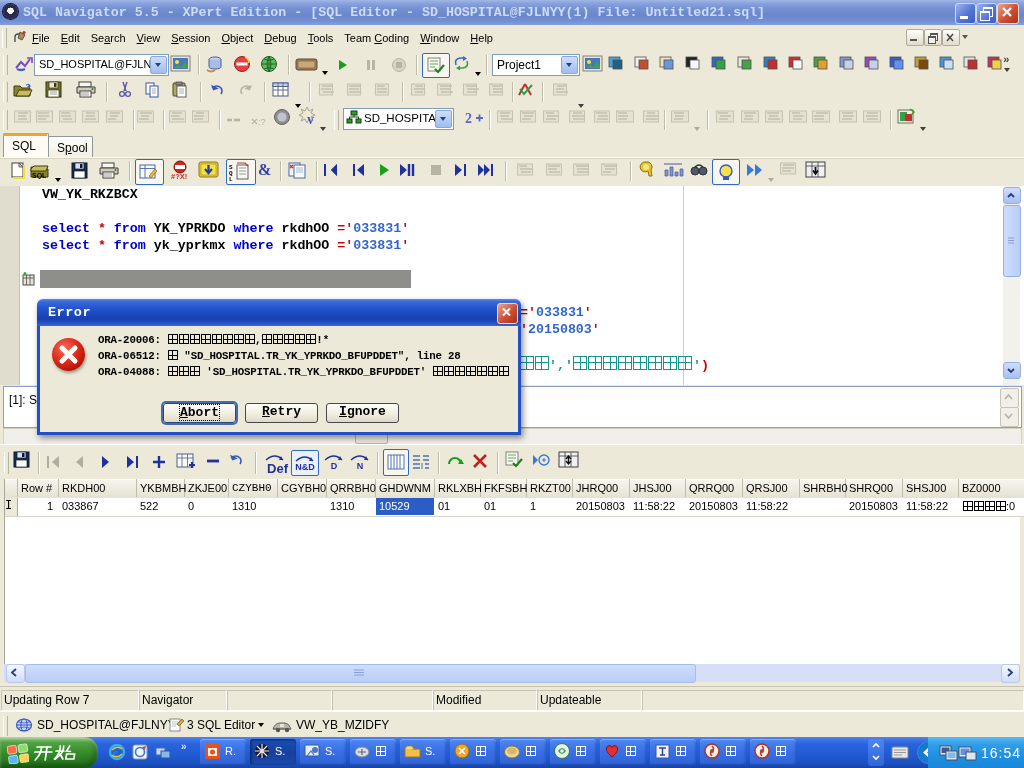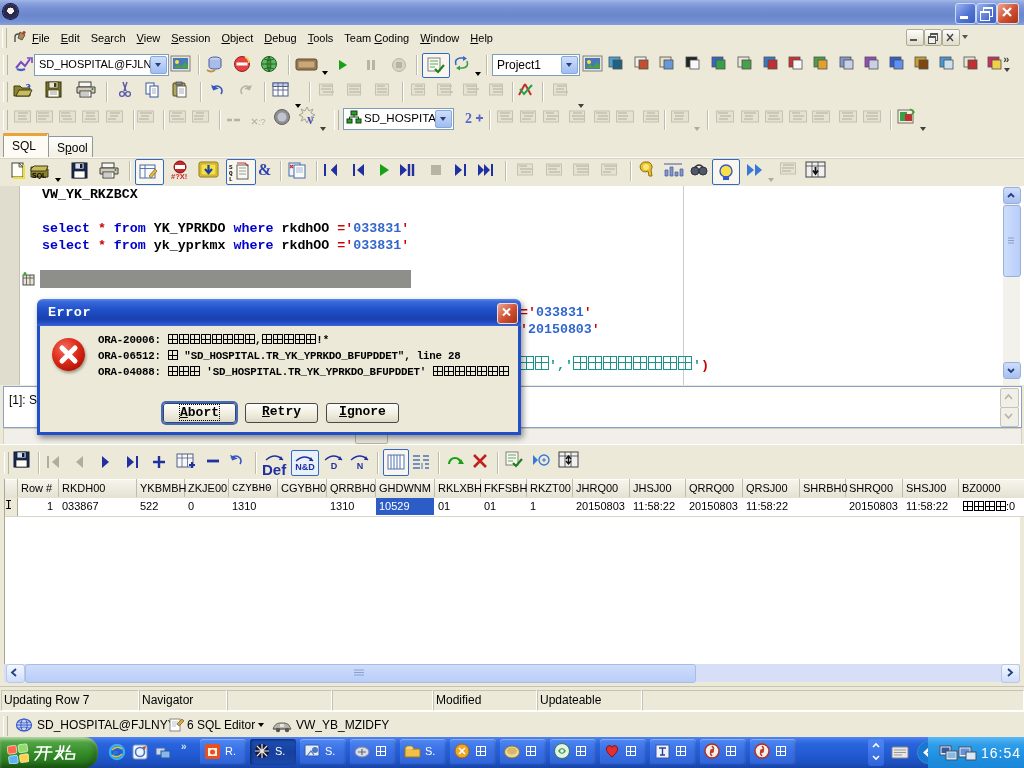--- a/index.html
+++ b/index.html
@@ -2,20 +2,21 @@
 <html><head><meta charset="utf-8">
 <style>
 html,body{margin:0;padding:0;width:1024px;height:768px;overflow:hidden;}
 body{font-family:"Liberation Sans",sans-serif;background:#ece9d8;position:relative;}
 .abs{position:absolute;}
 .mono{font-family:"Liberation Mono",monospace;}
 </style></head>
 <body>
 <div class="abs" style="left:0;top:0;width:1024px;height:25px;background:linear-gradient(180deg,#a2b7e6 0%,#8ba4de 12%,#7590d2 35%,#6b87cc 60%,#7390d4 85%,#87a0dc 100%);">
  <div class="abs" style="left:3px;top:4px;width:15px;height:15px;border-radius:50%;background:radial-gradient(circle at 50% 45%,#f8f4e8 0 28%,#2a2a50 30% 100%);box-shadow:0 0 0 1px #16163a;"></div>
+ <div class="abs mono" style="left:23px;top:5px;font-size:13.3px;font-weight:bold;color:#ccdbf6;letter-spacing:0px;white-space:nowrap;">SQL Navigator 5.5 - XPert Edition - [SQL Editor - SD_HOSPITAL@FJLNYY(1) File: Untitled21.sql]</div>
  <div class="abs" style="left:955px;top:3px;width:19px;height:19px;border-radius:3px;background:linear-gradient(135deg,#9db4ec 0,#5276d4 55%,#3a5cc0 100%);border:1px solid #c9d9f5;">
       <div class="abs" style="left:4px;top:12px;width:8px;height:3px;background:#fff;"></div>
     </div>
  <div class="abs" style="left:976px;top:3px;width:19px;height:19px;border-radius:3px;background:linear-gradient(135deg,#9db4ec 0,#5276d4 55%,#3a5cc0 100%);border:1px solid #c9d9f5;">
    <div class="abs" style="left:6px;top:3px;width:8px;height:7px;border:1px solid #fff;border-top-width:2px;"></div>
    <div class="abs" style="left:3px;top:7px;width:8px;height:7px;border:1px solid #fff;border-top-width:2px;background:linear-gradient(135deg,#7a94e0,#4a68cc);"></div>
  </div>
  <div class="abs" style="left:997px;top:3px;width:20px;height:19px;border-radius:3px;background:linear-gradient(135deg,#eaa692 0,#cf4e31 55%,#a33418 100%);border:1px solid #f0dcd4;">
   <svg width="18" height="17">
         <path d="M5 4 L13 12 M13 4 L5 12" stroke="#fff" stroke-width="2.2"></path>
@@ -720,21 +721,21 @@
       </svg></div>
     <div class="abs" style="left:228px;top:453px;"><svg width="17" height="15" viewBox="0 0 17 15">
         <path d="M3 5 q5 -4 9 0 q2 3 0 6" stroke="#3858c0" stroke-width="1.6" fill="none"></path>
         <path d="M3 1 v6 h6 z" fill="#3858c0" transform="rotate(-20 5 4)"></path>
       </svg></div>
     <div class="abs" style="left:255px;top:452px;width:1px;height:22px;background:#c0bcaa;border-right:1px solid #fff;"></div>
     <div class="abs" style="left:262px;top:450px;">
       <div style="position:relative;width:26px;height:24px;border-radius:2px;"><svg width="26" height="12">
           <path d="M4 8 q9.0 -8 17 0" stroke="#2030a0" fill="none" stroke-width="1.2"></path>
           <path d="M19 4 l2 4 -4 0 z" fill="#2030a0"></path>
-        </svg><div style="position:absolute;left:0;top:11px;width:26px;text-align:left;font-size:15px;font-weight:bold;color:#2030a0;font-family:Liberation Sans;">Def</div></div>
+        </svg><div style="position:absolute;left:0;top:11px;width:26px;text-align:right;font-size:13px;font-weight:bold;color:#2030a0;font-family:Liberation Sans;">Def</div></div>
     </div>
     <div class="abs" style="left:291px;top:450px;">
       <div style="position:relative;width:26px;height:24px;border:1px solid #316ac5;background:#e8f0fa;border-radius:2px;"><svg width="26" height="12">
           <path d="M4 8 q9.0 -8 17 0" stroke="#2030a0" fill="none" stroke-width="1.2"></path>
           <path d="M19 4 l2 4 -4 0 z" fill="#2030a0"></path>
         </svg><div style="position:absolute;left:0;top:11px;width:26px;text-align:center;font-size:9px;font-weight:bold;color:#2030a0;font-family:Liberation Sans;">N&amp;D</div></div>
     </div>
     <div class="abs" style="left:321px;top:450px;">
       <div style="position:relative;width:26px;height:24px;border-radius:2px;"><svg width="26" height="12">
           <path d="M4 8 q9.0 -8 17 0" stroke="#2030a0" fill="none" stroke-width="1.2"></path>
@@ -908,21 +909,21 @@
         <ellipse cx="9" cy="8" rx="3.2" ry="6" fill="none" stroke="#3858c8" stroke-width="1"></ellipse>
         <path d="M1.5 8 h15" stroke="#3858c8" stroke-width="1"></path>
         <path d="M3 4.8 q6 2.4 12 0 M3 11.2 q6 -2.4 12 0" stroke="#3858c8" stroke-width="0.8" fill="none"></path>
       </svg></div>
  <div class="abs" style="left:37px;top:6px;">SD_HOSPITAL@FJLNYY</div>
  <div class="abs" style="left:168px;top:5px;"><svg width="16" height="16" viewBox="0 0 16 16">
         <rect x="2" y="2" width="10" height="12" fill="#fff" stroke="#888"></rect>
         <path d="M4 5 h6 M4 7 h6 M4 9 h4" stroke="#a8b0c0" stroke-width="0.8"></path>
         <path d="M9 7 l5 -5 2 2 -5 5 z" fill="#d0a840" stroke="#806020" stroke-width="0.7"></path>
       </svg></div>
- <div class="abs" style="left:187px;top:6px;">6 SQL Editor</div>
+ <div class="abs" style="left:187px;top:6px;">3 SQL Editor</div>
  <div class="abs" style="left:258px;top:11px;width:0;height:0;border-left:3.5px solid transparent;border-right:3.5px solid transparent;border-top:4px solid #000;"></div>
  <div class="abs" style="left:272px;top:7px;"><svg width="20" height="14" viewBox="0 0 20 14">
         <path d="M1 10 q2 -6 7 -6 h5 q4 0 6 6 z" fill="#b8b4a8" stroke="#666"></path>
         <path d="M1 10 h18" stroke="#666"></path>
         <circle cx="6" cy="11" r="2.2" fill="#555"></circle>
         <circle cx="15" cy="11" r="2.2" fill="#555"></circle>
         <rect x="8" y="5" width="4" height="3" fill="#e8e4d8"></rect>
       </svg></div>
  <div class="abs" style="left:296px;top:6px;">VW_YB_MZIDFY</div>
 </div>

